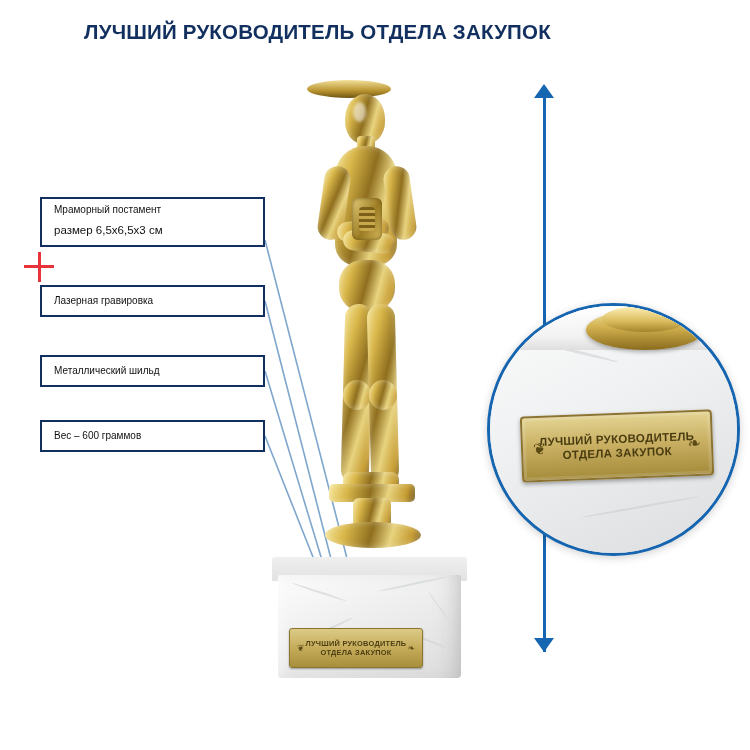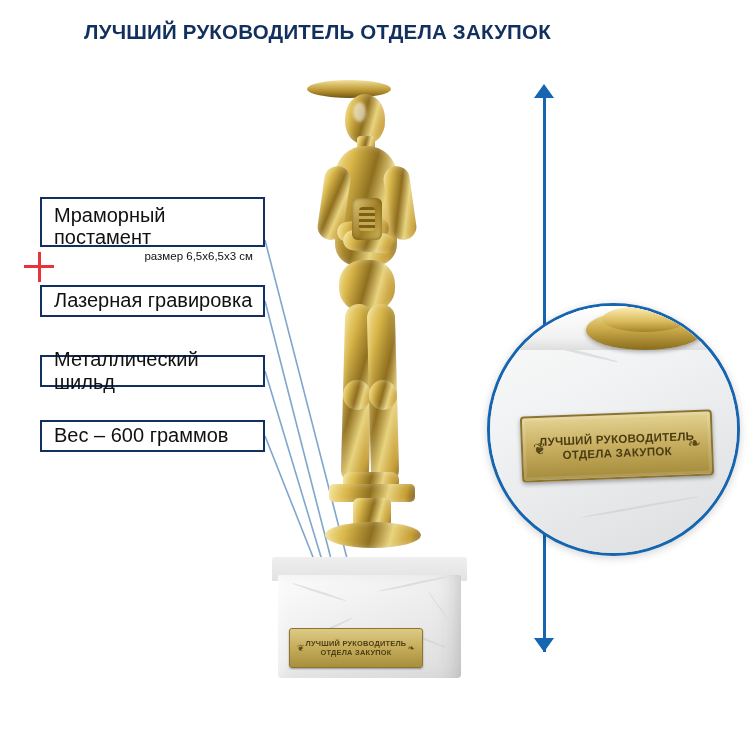--- a/index.html
+++ b/index.html
@@ -21,22 +21,22 @@
   
   .callout{
     position:absolute;
     border:2.5px solid #12305f;
     background:#ffffff;
     color:#1b1b1b;
     box-sizing:border-box;
     padding:5px 10px 6px 12px;
     line-height:1.12;
   }
-  .callout .c-main{font-size:20px;color:#111;}
-  .callout .c-sub{font-size:11.5px;color:#111;margin-top:1px;text-align:right;}
+  .callout .c-main{font-size:10px;color:#111;}
+  .callout .c-sub{font-size:11.5px;color:#111;margin-top:9px;}
 
   #cal0{left:40px;top:197px;width:225px;height:50px;}
   #cal1{left:40px;top:285px;width:225px;height:32px;display:flex;align-items:center;}
   #cal2{left:40px;top:355px;width:225px;height:32px;display:flex;align-items:center;}
   #cal3{left:40px;top:420px;width:225px;height:32px;display:flex;align-items:center;}
 
   
   .plus-mark{
     position:absolute;left:24px;top:252px;width:30px;height:30px;
   }

